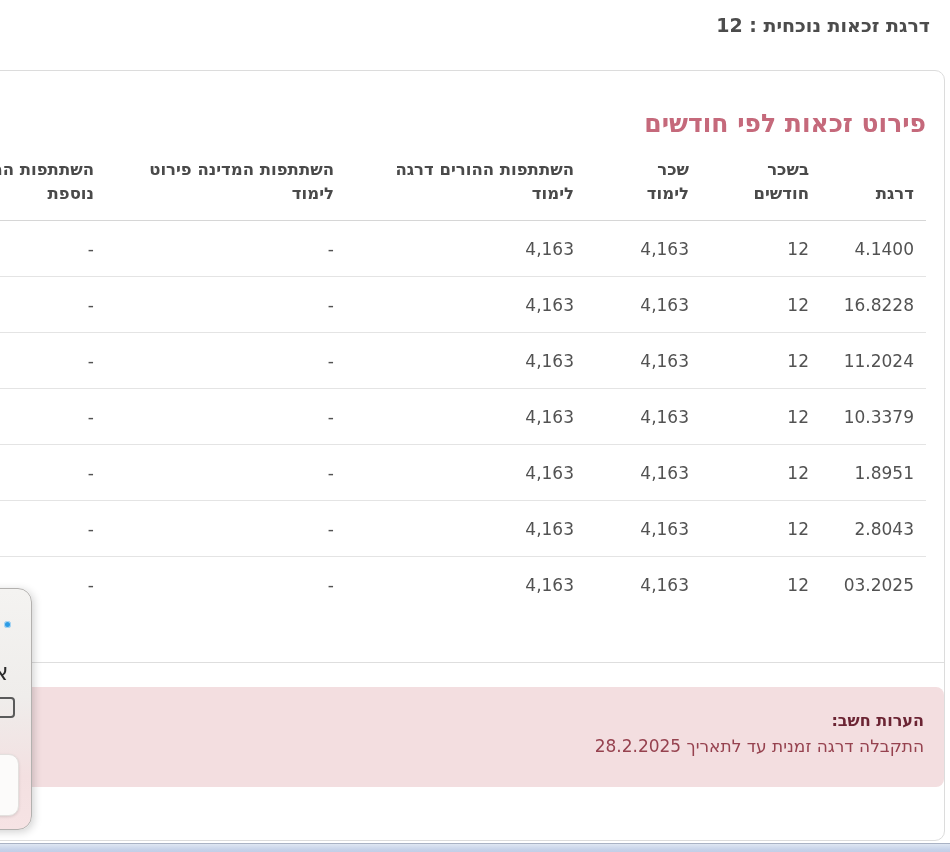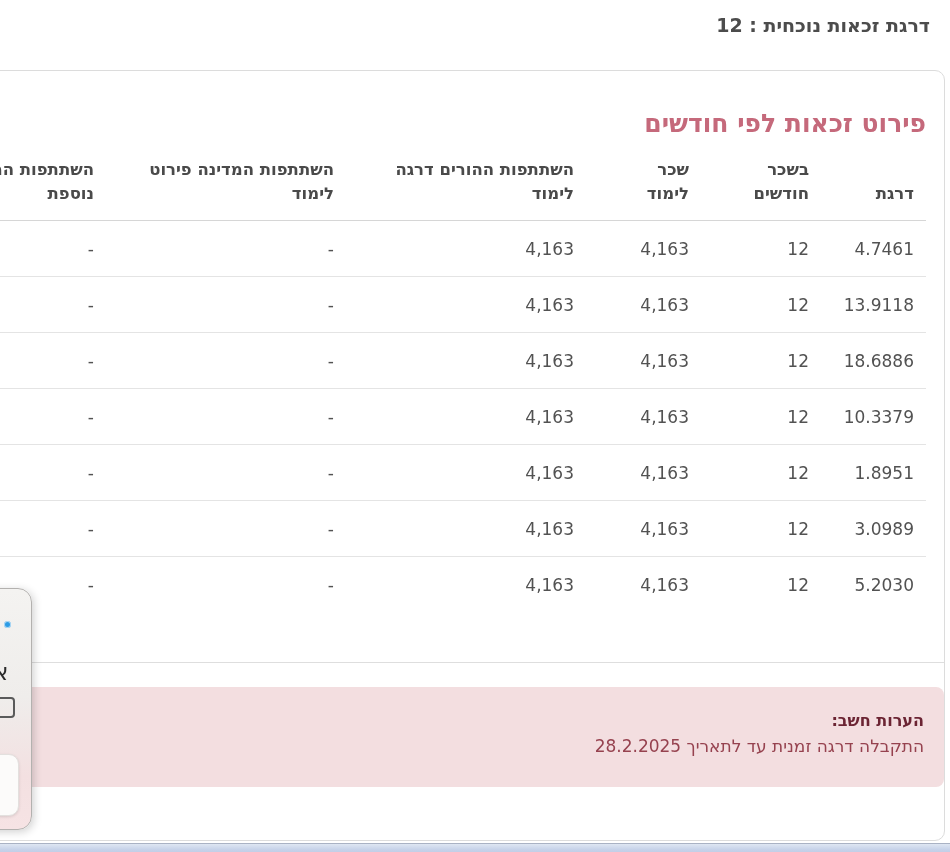--- a/index.html
+++ b/index.html
@@ -124,37 +124,37 @@
             <div>לימוד</div>
           </th>
           <th>
             <div>השתתפות המ</div>
             <div>נוספת</div>
           </th>
         </tr>
       </thead>
       <tbody>
         <tr>
-          <td>4.7461</td>
-          <td>12</td>
-          <td>4,163</td>
-          <td>4,163</td>
-          <td>-</td>
-          <td>-</td>
-        </tr>
-        <tr>
-          <td>13.9118</td>
-          <td>12</td>
-          <td>4,163</td>
-          <td>4,163</td>
-          <td>-</td>
-          <td>-</td>
-        </tr>
-        <tr>
-          <td>18.6886</td>
+          <td>4.1400</td>
+          <td>12</td>
+          <td>4,163</td>
+          <td>4,163</td>
+          <td>-</td>
+          <td>-</td>
+        </tr>
+        <tr>
+          <td>16.8228</td>
+          <td>12</td>
+          <td>4,163</td>
+          <td>4,163</td>
+          <td>-</td>
+          <td>-</td>
+        </tr>
+        <tr>
+          <td>11.2024</td>
           <td>12</td>
           <td>4,163</td>
           <td>4,163</td>
           <td>-</td>
           <td>-</td>
         </tr>
         <tr>
           <td>10.3379</td>
           <td>12</td>
           <td>4,163</td>
@@ -164,29 +164,29 @@
         </tr>
         <tr>
           <td>1.8951</td>
           <td>12</td>
           <td>4,163</td>
           <td>4,163</td>
           <td>-</td>
           <td>-</td>
         </tr>
         <tr>
-          <td>3.0989</td>
-          <td>12</td>
-          <td>4,163</td>
-          <td>4,163</td>
-          <td>-</td>
-          <td>-</td>
-        </tr>
-        <tr>
-          <td>5.2030</td>
+          <td>2.8043</td>
+          <td>12</td>
+          <td>4,163</td>
+          <td>4,163</td>
+          <td>-</td>
+          <td>-</td>
+        </tr>
+        <tr>
+          <td>03.2025</td>
           <td>12</td>
           <td>4,163</td>
           <td>4,163</td>
           <td>-</td>
           <td>-</td>
         </tr>
       </tbody>
     </table>
 
     <hr class="section-divider">

